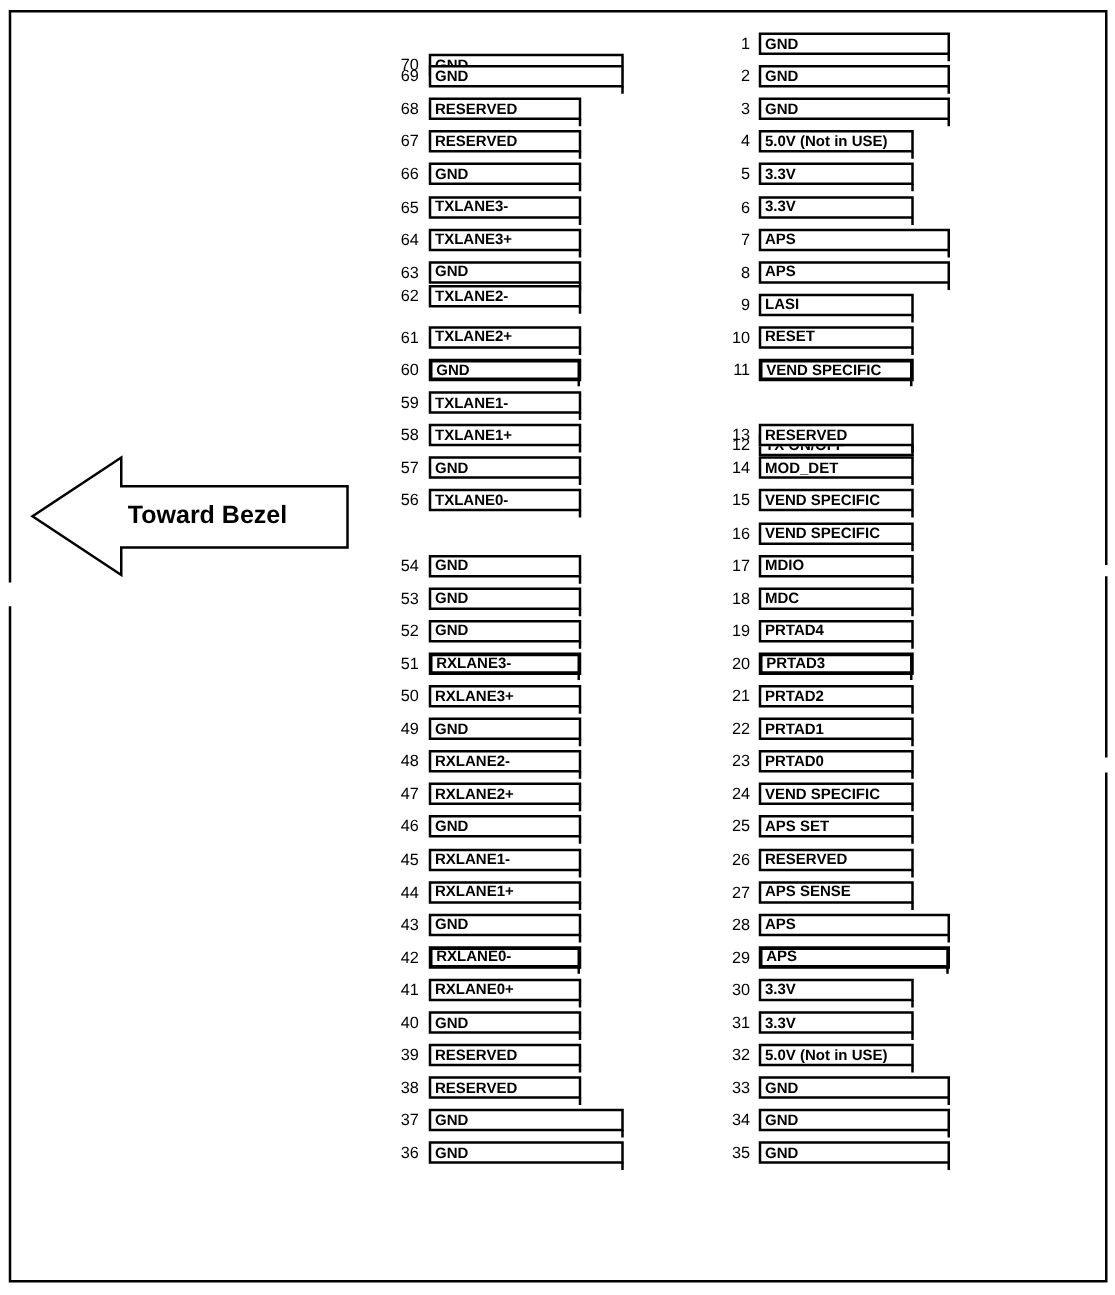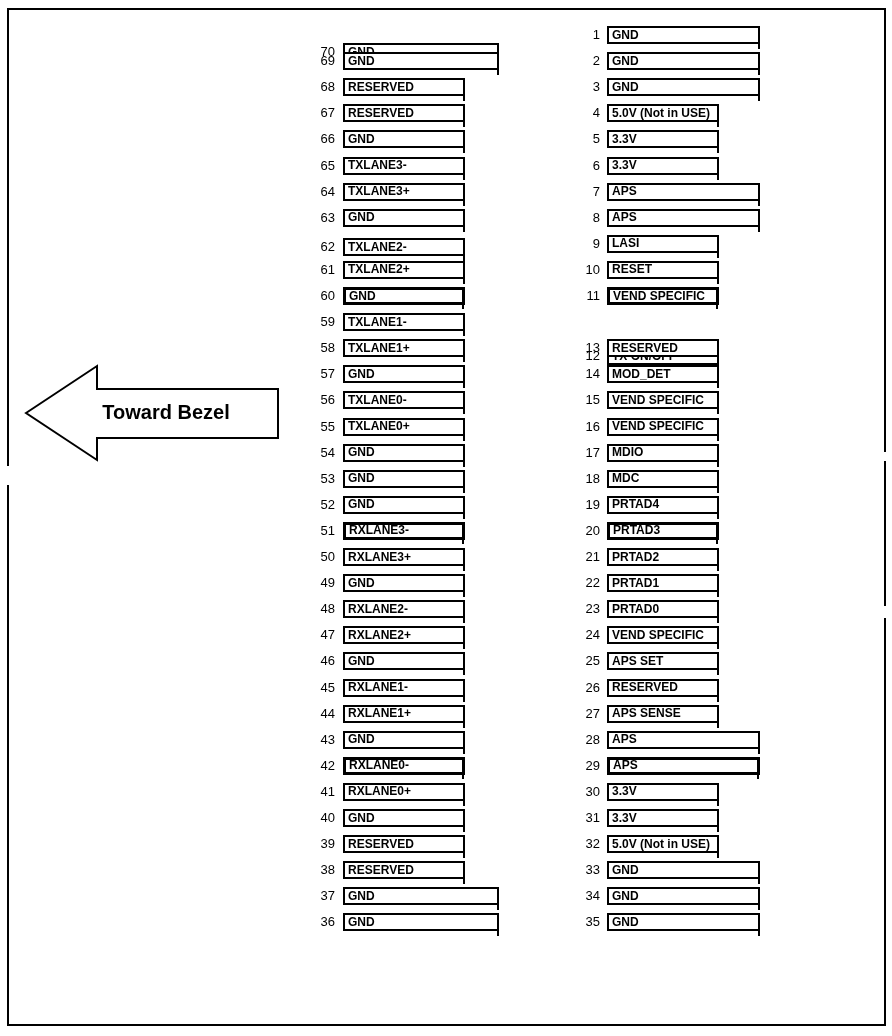--- a/index.html
+++ b/index.html
@@ -62,21 +62,21 @@
     content: '';
     position: absolute;
     right: -2px;
     bottom: -7px;
     width: 2px;
     height: 6px;
     background: #000;
   }
   .left  .box { left: 343px; width: 122px; }
   .left  .box.wide { width: 156px; }
-  .right .box { left: 607px; width: 112px; }
+  .right .box { left: 607px; width: 124px; }
   .right .box.wide { width: 153px; }
   .box.thick { border-width: 3px; }
 
   .pin-label {
     font-weight: 700;
     font-size: 12px;
     line-height: 13px;
   }
 
   .arrow-svg {
@@ -154,21 +154,21 @@
         <div class="box">
           <span class="pin-label">TXLANE3+</span>
         </div>
       </div>
       <div class="pin-row" style="top: 208.7px;">
         <span class="num">63</span>
         <div class="box">
           <span class="pin-label">GND</span>
         </div>
       </div>
-      <div class="pin-row" style="top: 238px;">
+      <div class="pin-row" style="top: 228px;">
         <span class="num">62</span>
         <div class="box">
           <span class="pin-label">TXLANE2-</span>
         </div>
       </div>
       <div class="pin-row" style="top: 260.9px;">
         <span class="num">61</span>
         <div class="box">
           <span class="pin-label">TXLANE2+</span>
         </div>
@@ -194,26 +194,20 @@
       <div class="pin-row" style="top: 365.3px;">
         <span class="num">57</span>
         <div class="box">
           <span class="pin-label">GND</span>
         </div>
       </div>
       <div class="pin-row" style="top: 391.4px;">
         <span class="num">56</span>
         <div class="box">
           <span class="pin-label">TXLANE0-</span>
-        </div>
-      </div>
-      <div class="pin-row" style="top: 417.5px;">
-        <span class="num">55</span>
-        <div class="box">
-          <span class="pin-label">TXLANE0+</span>
         </div>
       </div>
       <div class="pin-row" style="top: 443.6px;">
         <span class="num">54</span>
         <div class="box">
           <span class="pin-label">GND</span>
         </div>
       </div>
       <div class="pin-row" style="top: 469.7px;">
         <span class="num">53</span>

